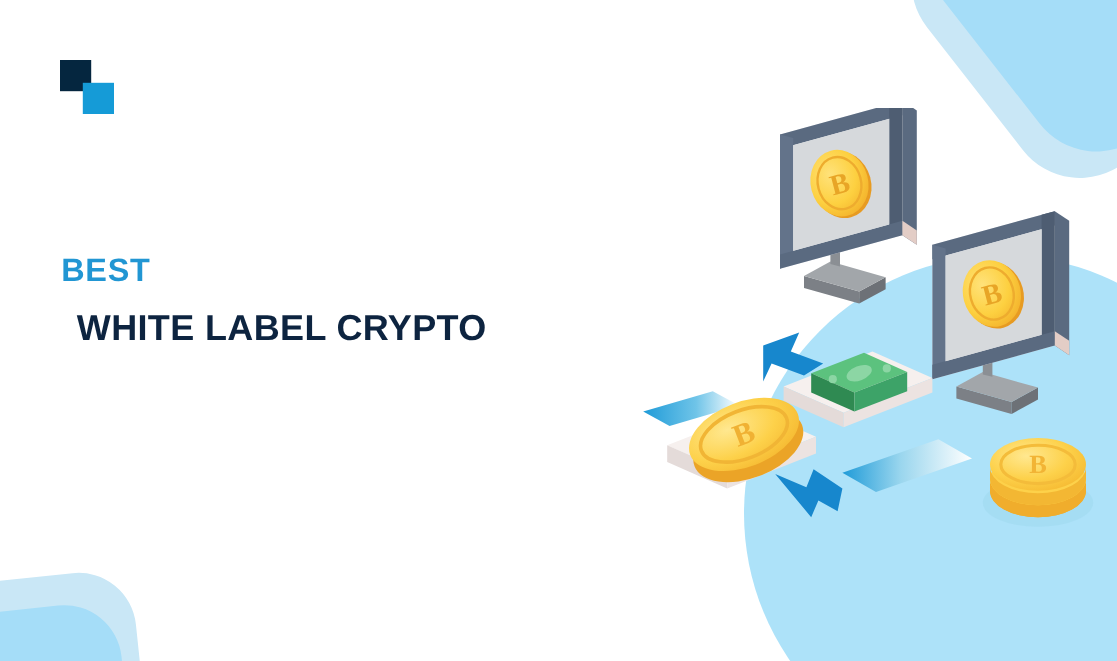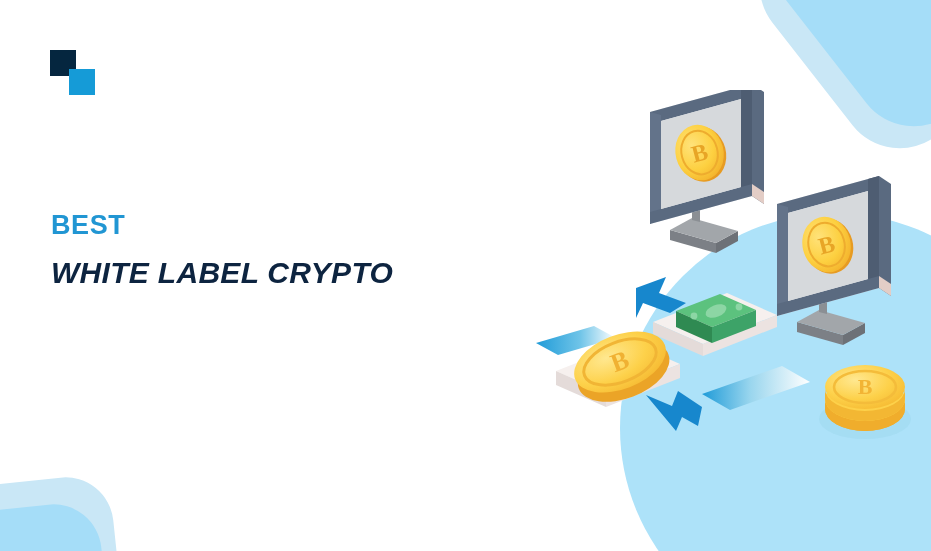--- a/index.html
+++ b/index.html
@@ -102,30 +102,29 @@
     left: 51px;
     top: 212px;
     width: 420px;
   }
   .eyebrow {
     font-size: 27px;
     font-weight: bold;
     letter-spacing: 0.6px;
     color: #2196d3;
     line-height: 1.0;
-    margin: 0 0 12px 0;
+    margin: 0 0 2px 0;
   }
   .title {
     font-size: 30px;
     font-weight: bold;
     letter-spacing: 0.3px;
     color: #0d2440;
     line-height: 1.45;
-    margin: 0;
-    font-style: italic;
+    margin: 13px;
   }
   
   #illustration {
     position: absolute;
     left: 520px;
     top: 90px;
     width: 411px;
     height: 380px;
   }
 </style>

